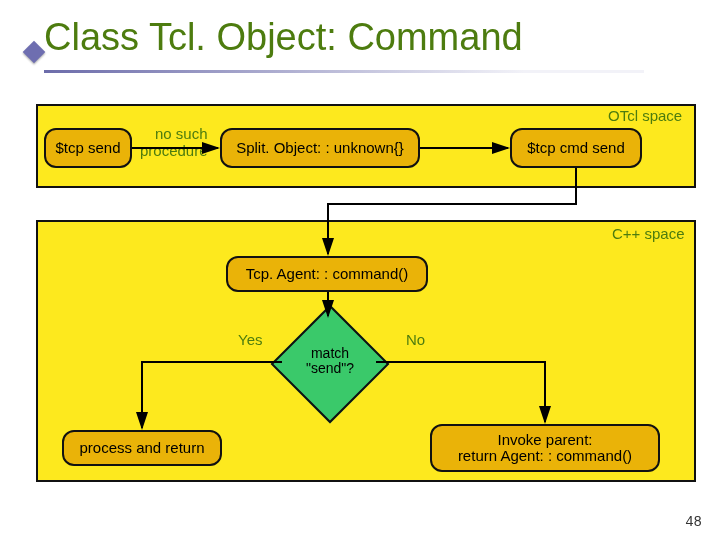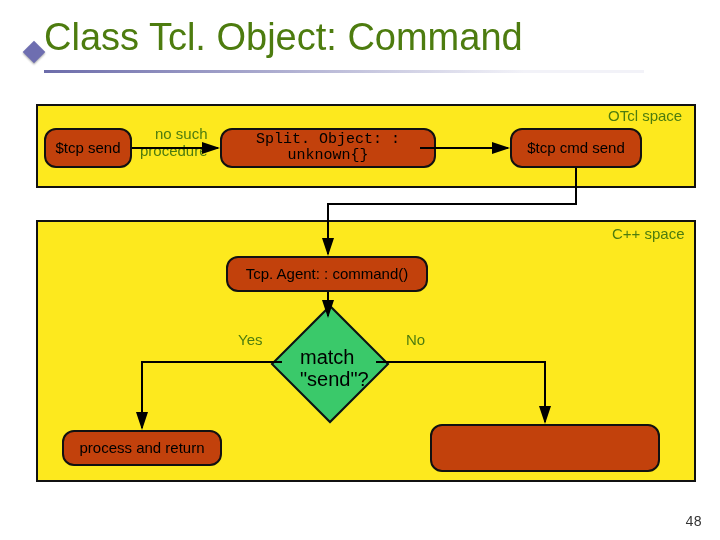--- a/index.html
+++ b/index.html
@@ -40,42 +40,42 @@
   .panel {
     position: absolute;
     border: 2px solid #111;
     background: #FDE91E;
   }
   .panel.top { left: 36px; top: 104px; width: 660px; height: 84px; }
   .panel.bot { left: 36px; top: 220px; width: 660px; height: 262px; }
   .node {
     position: absolute;
     border: 2px solid #111;
-    background: #c2410c;
+    background: #eab308;
     border-radius: 12px;
     display: flex;
     align-items: center;
     justify-content: center;
     font-size: 15px;
     text-align: center;
     line-height: 1.1;
     padding: 2px 6px;
   }
   .diamond {
     position: absolute;
     width: 84px;
     height: 84px;
     transform: rotate(45deg);
     background: #3AC96A;
     border: 2px solid #111;
   }
   .diamond-label {
     position: absolute;
-    font-size: 20px;
-    text-align: left;
+    font-size: 14px;
+    text-align: center;
     line-height: 1.1;
     pointer-events: none;
   }
   .label {
     position: absolute;
     font-size: 15px;
     color: #4d7c0f;
     line-height: 1.1;
   }
   .slide-num {
@@ -102,41 +102,42 @@
 <div class="title-underline"></div>
 
 <div class="panel top"></div>
 <div class="label" style="left:608px; top:108px;">OTcl space</div>
 
 <div class="node" style="left:44px; top:128px; width:88px; height:40px;">$tcp send</div>
 <div class="label" style="left:140px; top:126px; text-align:right;">
   <span>no such</span><br>
   <span>procedure</span>
 </div>
-<div class="node" style="left:220px; top:128px; width:216px; height:40px;font-family:Liberation Mono, monospace;">Split. Object: : unknown{}</div>
+<div class="node" style="left:220px; top:128px; width:200px; height:40px;">Split. Object: : unknown{}</div>
 <div class="node" style="left:510px; top:128px; width:132px; height:40px;">$tcp cmd send</div>
 
 <div class="panel bot"></div>
 <div class="label" style="left:612px; top:226px;">C++ space</div>
 
 <div class="node" style="left:226px; top:256px; width:202px; height:36px;">Tcp. Agent: : command()</div>
 
 <div class="diamond" style="left:288px; top:322px;"></div>
 <div class="diamond-label" style="left:300px; top:346px; width:60px;">
   <span>match</span><br>
   <span>"send"?</span>
 </div>
 
 <div class="label" style="left:238px; top:332px;">Yes</div>
 <div class="label" style="left:406px; top:332px;">No</div>
 
 <div class="node" style="left:62px; top:430px; width:160px; height:36px;">process and return</div>
 <div class="node" style="left:430px; top:424px; width:230px; height:48px;">
   <span style="display:block; text-align:center;">
-    <br>
+    <span>Invoke parent:</span><br>
+    <span>return Agent: : command()</span>
   </span>
 </div>
 
 <svg class="arrows">
   <defs>
     <marker id="ah" markerWidth="10" markerHeight="10" refX="8" refY="3" orient="auto">
       <path d="M0,0 L9,3 L0,6 Z" fill="#000"></path>
     </marker>
   </defs>
 

